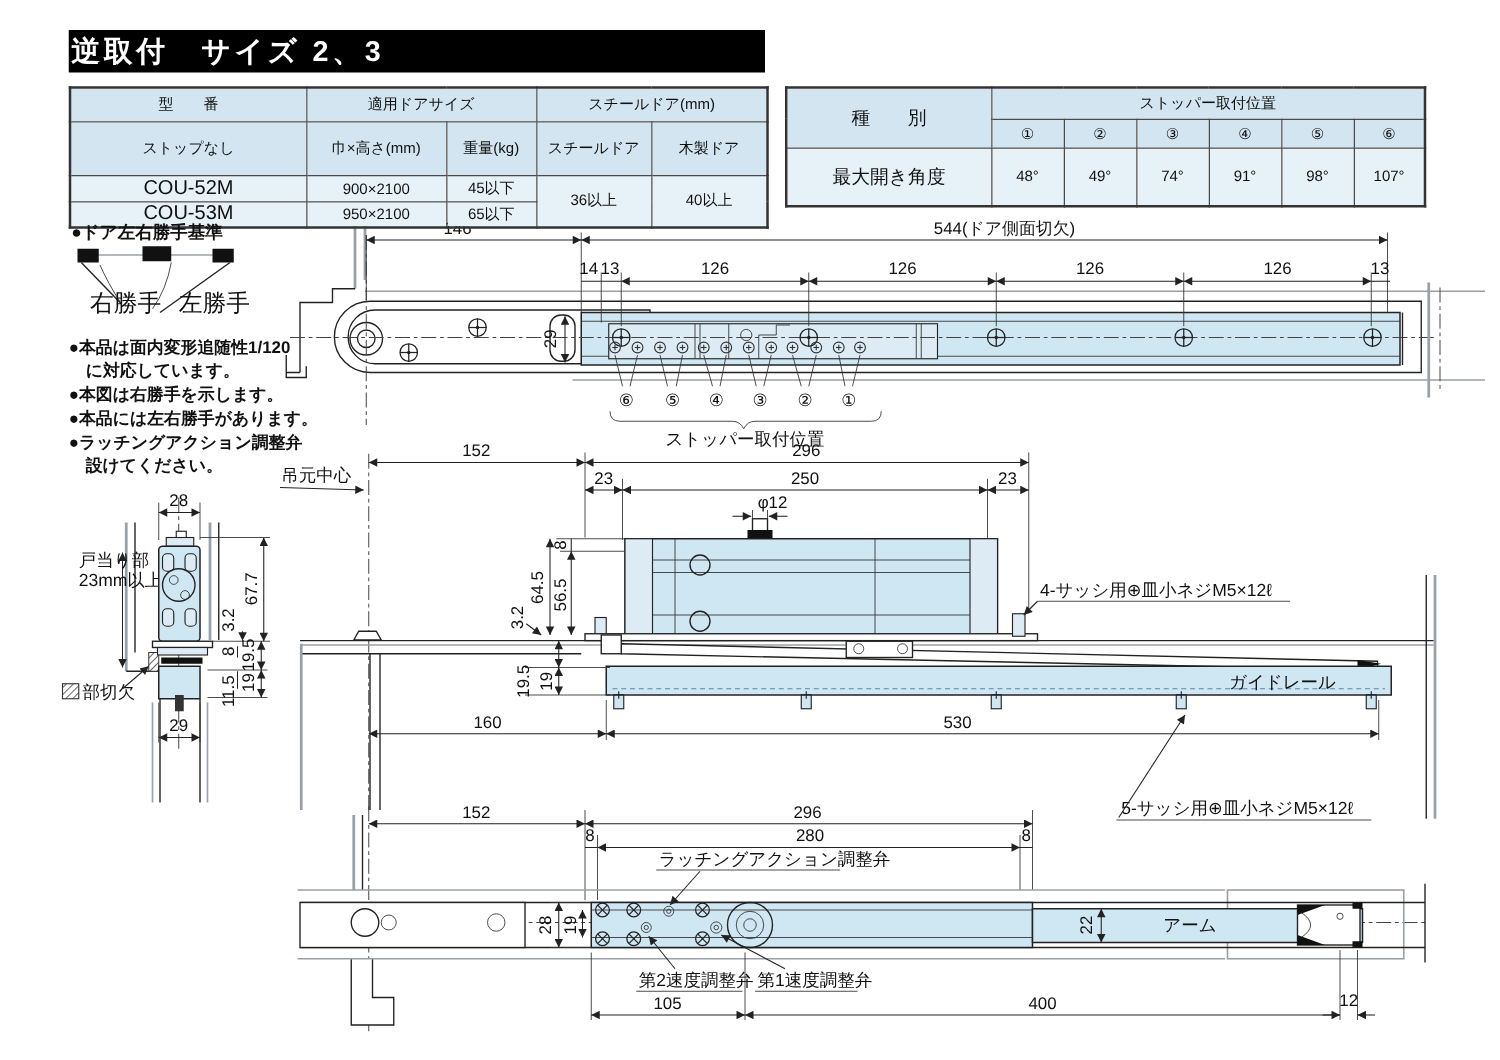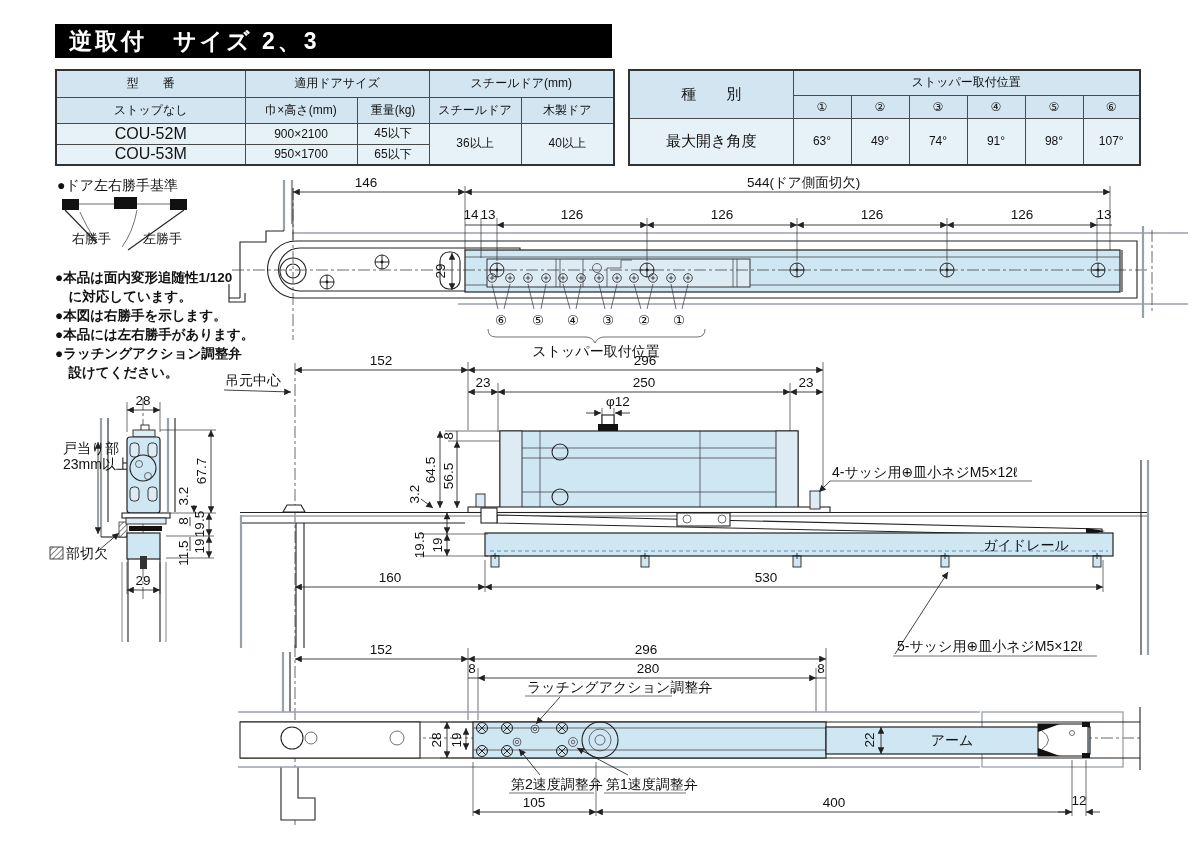--- a/index.html
+++ b/index.html
@@ -1,31 +1,31 @@
 <!DOCTYPE html>
 <html><head>
 <meta charset="utf-8">
 <style>
   html,body{margin:0;padding:0;background:#fff;}
   .canvas{position:relative;width:1200px;height:848px;background:#fff;overflow:hidden;
           font-family:"Liberation Sans","DejaVu Sans",sans-serif;color:#111;}
   .titlebar{position:absolute;left:55px;top:24px;width:557px;height:34px;background:#000;
-            color:#fff;font-size:23px;font-weight:bold;line-height:34px;padding-left:14px;
+            color:#fff;font-size:23px;font-weight:bold;line-height:34px;padding-left:2px;
             box-sizing:border-box;letter-spacing:3px;}
   table{border-collapse:collapse;table-layout:fixed;border:2px solid #333;}
   td{border:1px solid #4a4a4a;text-align:center;vertical-align:middle;font-size:12px;
      padding:0;white-space:nowrap;overflow:hidden;}
   .tblL{position:absolute;left:55px;top:69px;width:558px;height:96px;}
   .tblR{position:absolute;left:628px;top:69px;width:511px;height:96px;}
   .hd{background:#d2e5f1;}
   .dt{background:#e7f1f8;}
   .model{font-weight:normal;font-size:16px;}
   .big{font-size:15px;}
   .notes{position:absolute;left:55px;top:268px;width:210px;font-size:13.5px;line-height:19px;font-weight:bold;}
-  .lbl{position:absolute;font-size:13px;}
+  .lbl{position:absolute;font-size:19px;}
   svg{position:absolute;left:0;top:0;}
   .ln{stroke:#222;stroke-width:1.1;fill:none;}
   .thin{stroke:#333;stroke-width:0.7;fill:none;}
   .gray{stroke:#98a1a7;stroke-width:2.2;fill:none;}
   .gry1{stroke:#98a1a7;stroke-width:1.3;fill:none;}
   .blue{fill:#cfe6f3;stroke:#222;stroke-width:1.2;}
   .blue2{fill:#ddebf5;stroke:#222;stroke-width:0.9;}
   .wht{fill:#fff;stroke:#222;stroke-width:1.1;}
   .dim{stroke:#222;stroke-width:0.85;fill:none;}
   .cl{stroke:#444;stroke-width:0.8;fill:none;stroke-dasharray:12 3 3 3;}
@@ -478,37 +478,37 @@
         <col style="width:72px">
         <col style="width:92px">
         <col style="width:93px">
       </colgroup>
   <tbody>
         <tr style="height:27px">
     <td class="hd">型　　番</td>
     <td class="hd" colspan="2">適用ドアサイズ</td>
     <td class="hd" colspan="2">スチールドア(mm)</td>
   </tr>
-  <tr style="height:26px">
+  <tr style="height:43px">
     <td class="hd">ストップなし</td>
     <td class="hd">巾×高さ(mm)</td>
     <td class="hd">重量(kg)</td>
     <td class="hd">スチールドア</td>
     <td class="hd">木製ドア</td>
   </tr>
   <tr style="height:21px">
     <td class="dt model">COU-52M</td>
     <td class="dt">900×2100</td>
     <td class="dt">45以下</td>
     <td class="dt" rowspan="2">36以上</td>
     <td class="dt" rowspan="2">40以上</td>
   </tr>
   <tr style="height:21px">
     <td class="dt model">COU-53M</td>
-    <td class="dt">950×1700</td>
+    <td class="dt">950×2100</td>
     <td class="dt">65以下</td>
   </tr>
 </tbody>
     </table>
 
 <table class="tblR">
   <colgroup>
         <col style="width:164px">
         <col style="width:58px">
         <col style="width:58px">
@@ -525,31 +525,31 @@
   <tr style="height:23px">
     <td class="hd">①</td>
     <td class="hd">②</td>
     <td class="hd">③</td>
     <td class="hd">④</td>
     <td class="hd">⑤</td>
     <td class="hd">⑥</td>
   </tr>
   <tr style="height:47px">
     <td class="dt big">最大開き角度</td>
-    <td class="dt">63°</td>
+    <td class="dt">48°</td>
     <td class="dt">49°</td>
     <td class="dt">74°</td>
     <td class="dt">91°</td>
     <td class="dt">98°</td>
     <td class="dt">107°</td>
   </tr>
 </tbody>
     </table>
 
-<span class="lbl" style="left:57px;top:177px;font-weight:normal;font-size:14px">●ドア左右勝手基準</span>
+<span class="lbl" style="left:57px;top:177px;font-weight:bold;font-size:14px">●ドア左右勝手基準</span>
 <span class="lbl" style="left:72px;top:230px">右勝手</span>
 <span class="lbl" style="left:143px;top:230px">左勝手</span>
 
 <div class="notes">
   <div>●本品は面内変形追随性1/120</div>
   <div>　に対応しています。</div>
   <div>●本図は右勝手を示します。</div>
   <div>●本品には左右勝手があります。</div>
   <div>●ラッチングアクション調整弁</div>
   <div>　設けてください。</div>

